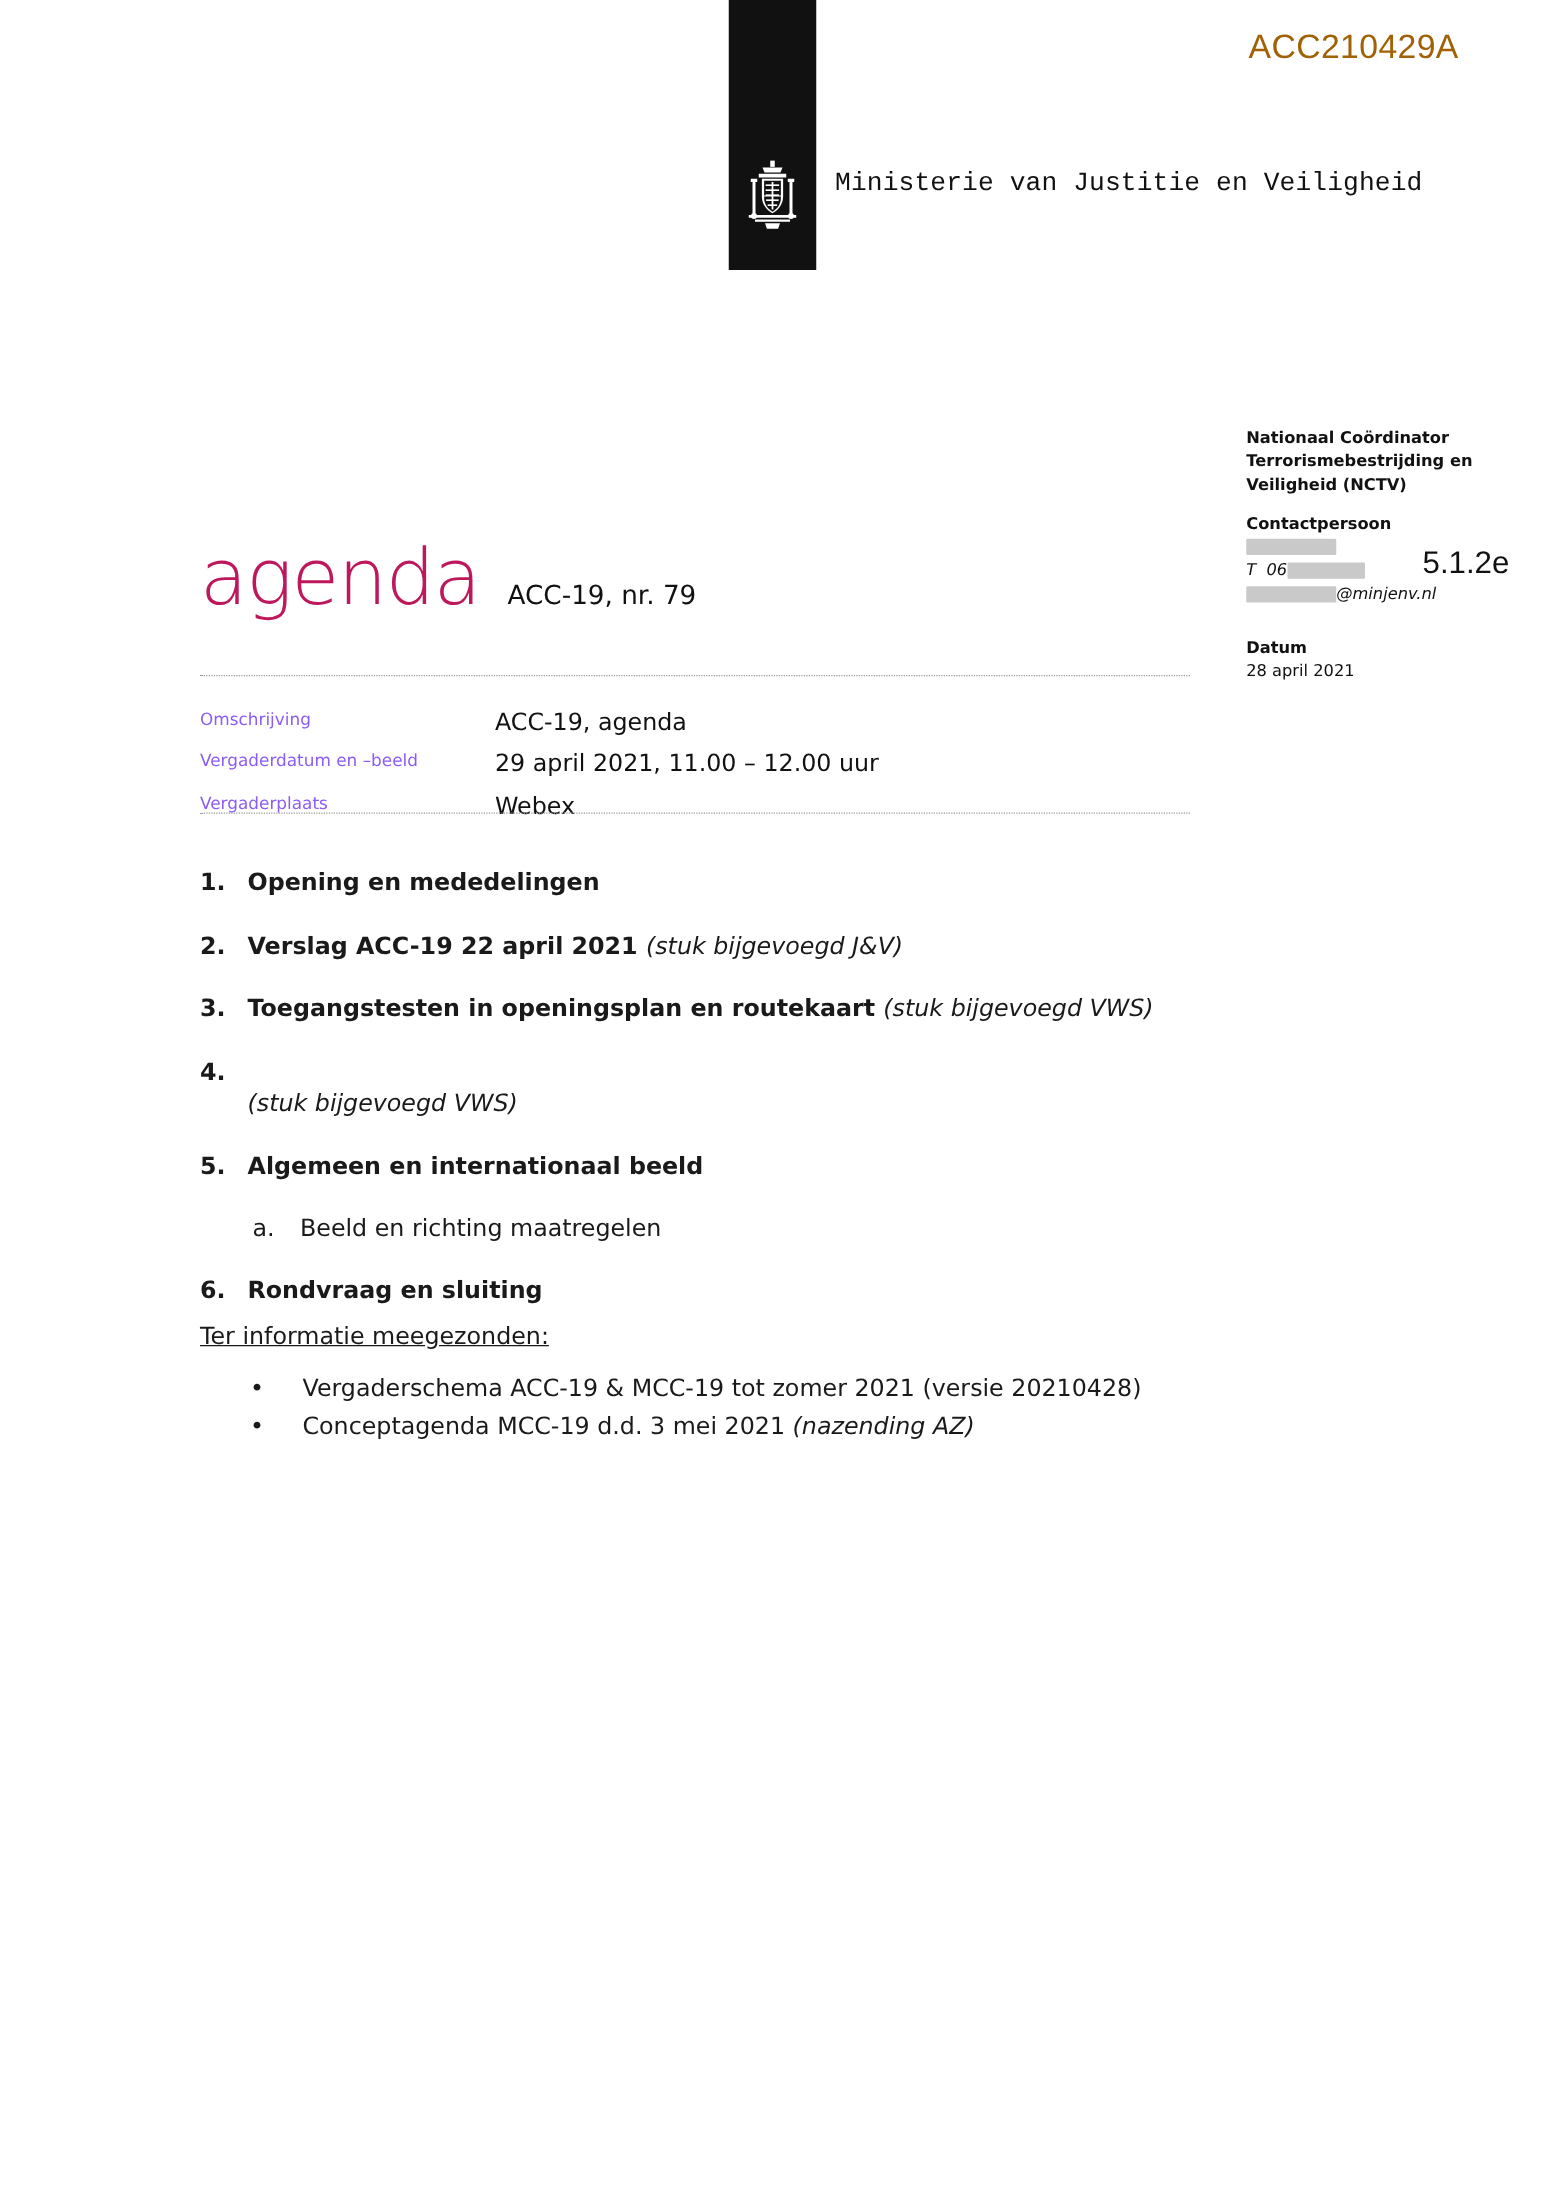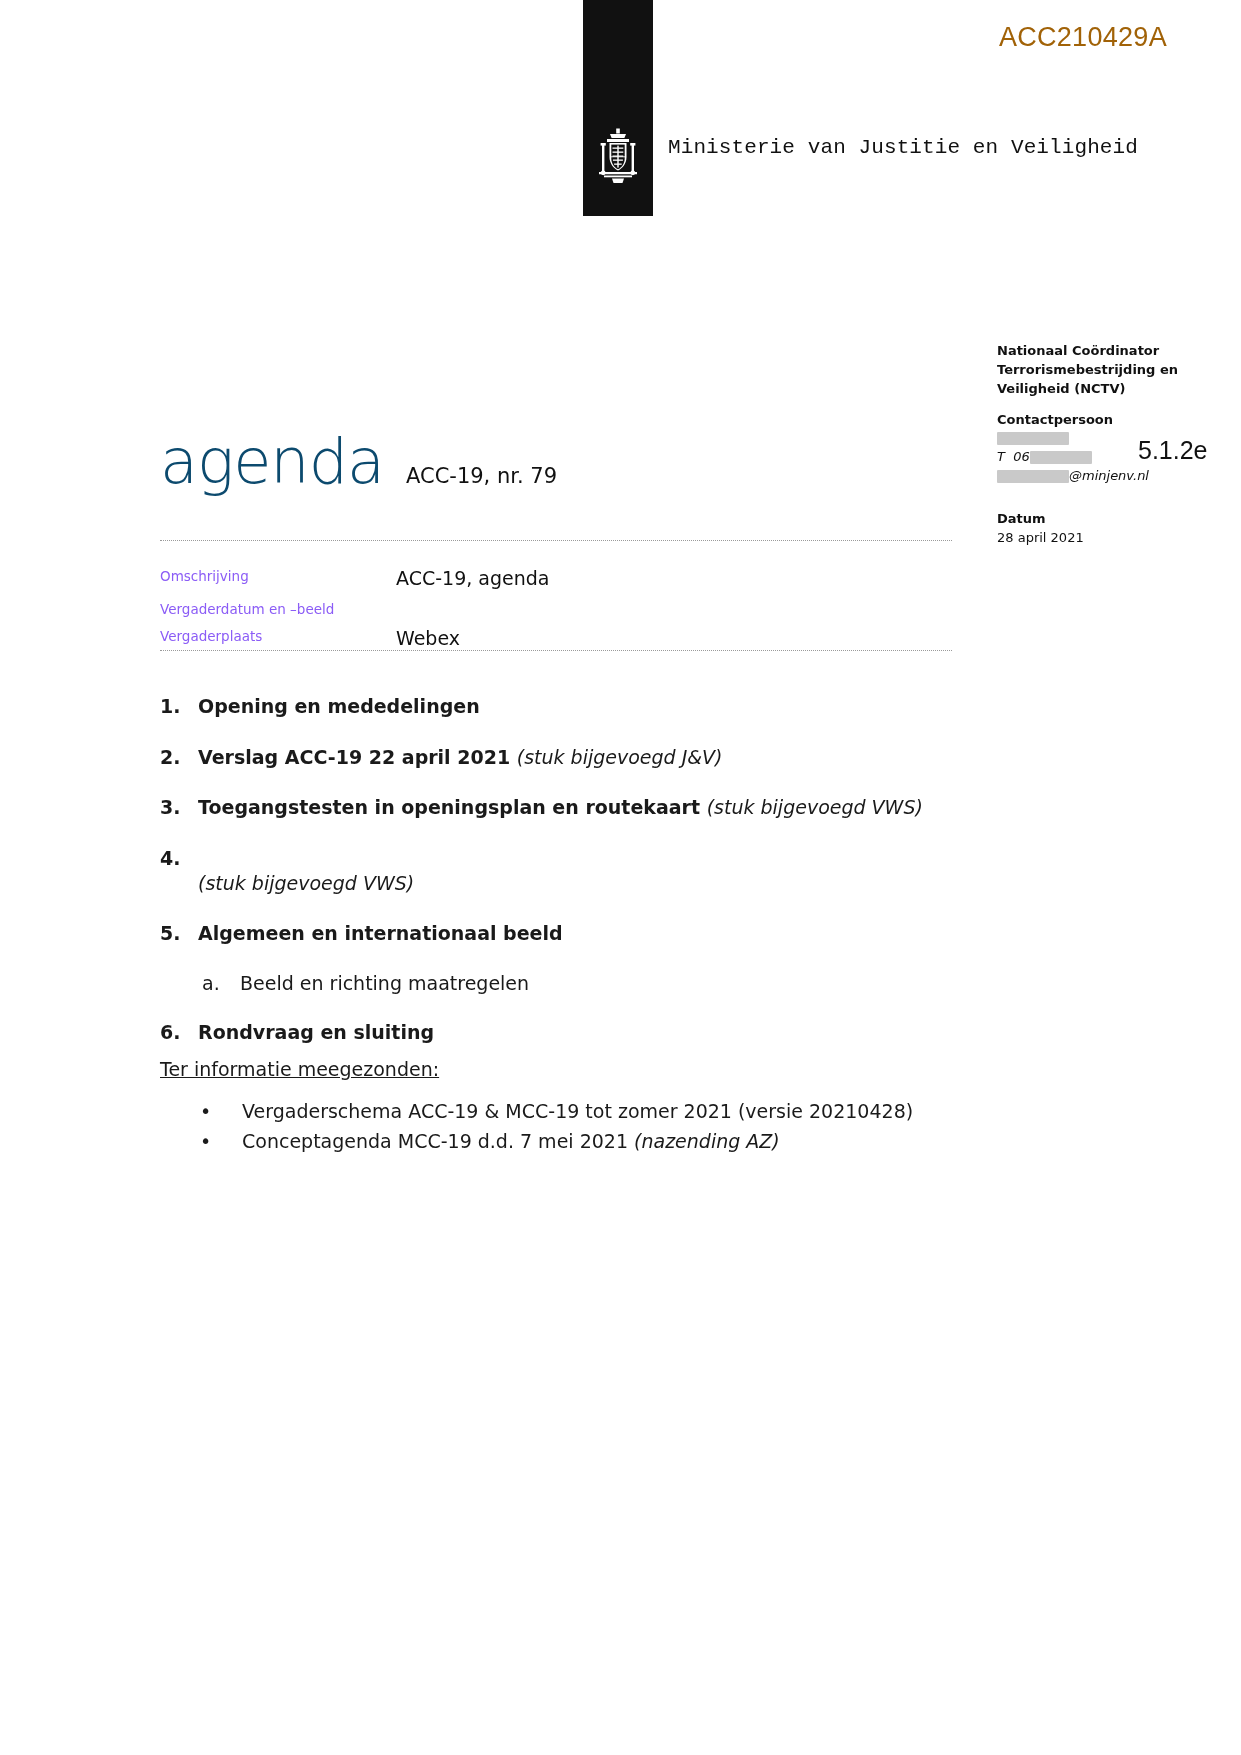--- a/index.html
+++ b/index.html
@@ -96,21 +96,21 @@
     top: 425px;
     left: 160px;
     display: flex;
     align-items: baseline;
   }
   .title-main {
     font-family: "DejaVu Sans", sans-serif;
     font-size: 62px;
     font-weight: 300;
     letter-spacing: -1px;
-    color: #0c4a6e;
+    color: #be185d;
   }
   .title-sub {
     margin-left: 22px;
     font-size: 21px;
     color: #111;
   }
 
   
   .rule {
     position: absolute;
@@ -271,20 +271,21 @@
 </div>
 
 <div class="rule rule-top"></div>
 <div class="info">
   <div class="info-row">
     <div class="info-label">Omschrijving</div>
     <div class="info-value">ACC-19, agenda</div>
   </div>
   <div class="info-row">
     <div class="info-label">Vergaderdatum en –beeld</div>
+    <div class="info-value">29 april 2021, 11.00 – 12.00 uur</div>
   </div>
   <div class="info-row">
     <div class="info-label">Vergaderplaats</div>
     <div class="info-value">Webex</div>
   </div>
 </div>
 <div class="rule rule-bottom"></div>
 
 <div class="agenda">
 
@@ -348,17 +349,17 @@
   <div class="bullet-row">
     <div class="bullet-dot">•</div>
     <div class="bullet-text">
       <span>Vergaderschema ACC-19 &amp; MCC-19 tot zomer 2021 (versie 20210428)</span>
       <span class="note"></span>
     </div>
   </div>
   <div class="bullet-row">
     <div class="bullet-dot">•</div>
     <div class="bullet-text">
-      <span>Conceptagenda MCC-19 d.d. 7 mei 2021</span>
+      <span>Conceptagenda MCC-19 d.d. 3 mei 2021</span>
       <span class="note">(nazending AZ)</span>
     </div>
   </div>
 </div>
 
 </body></html>

